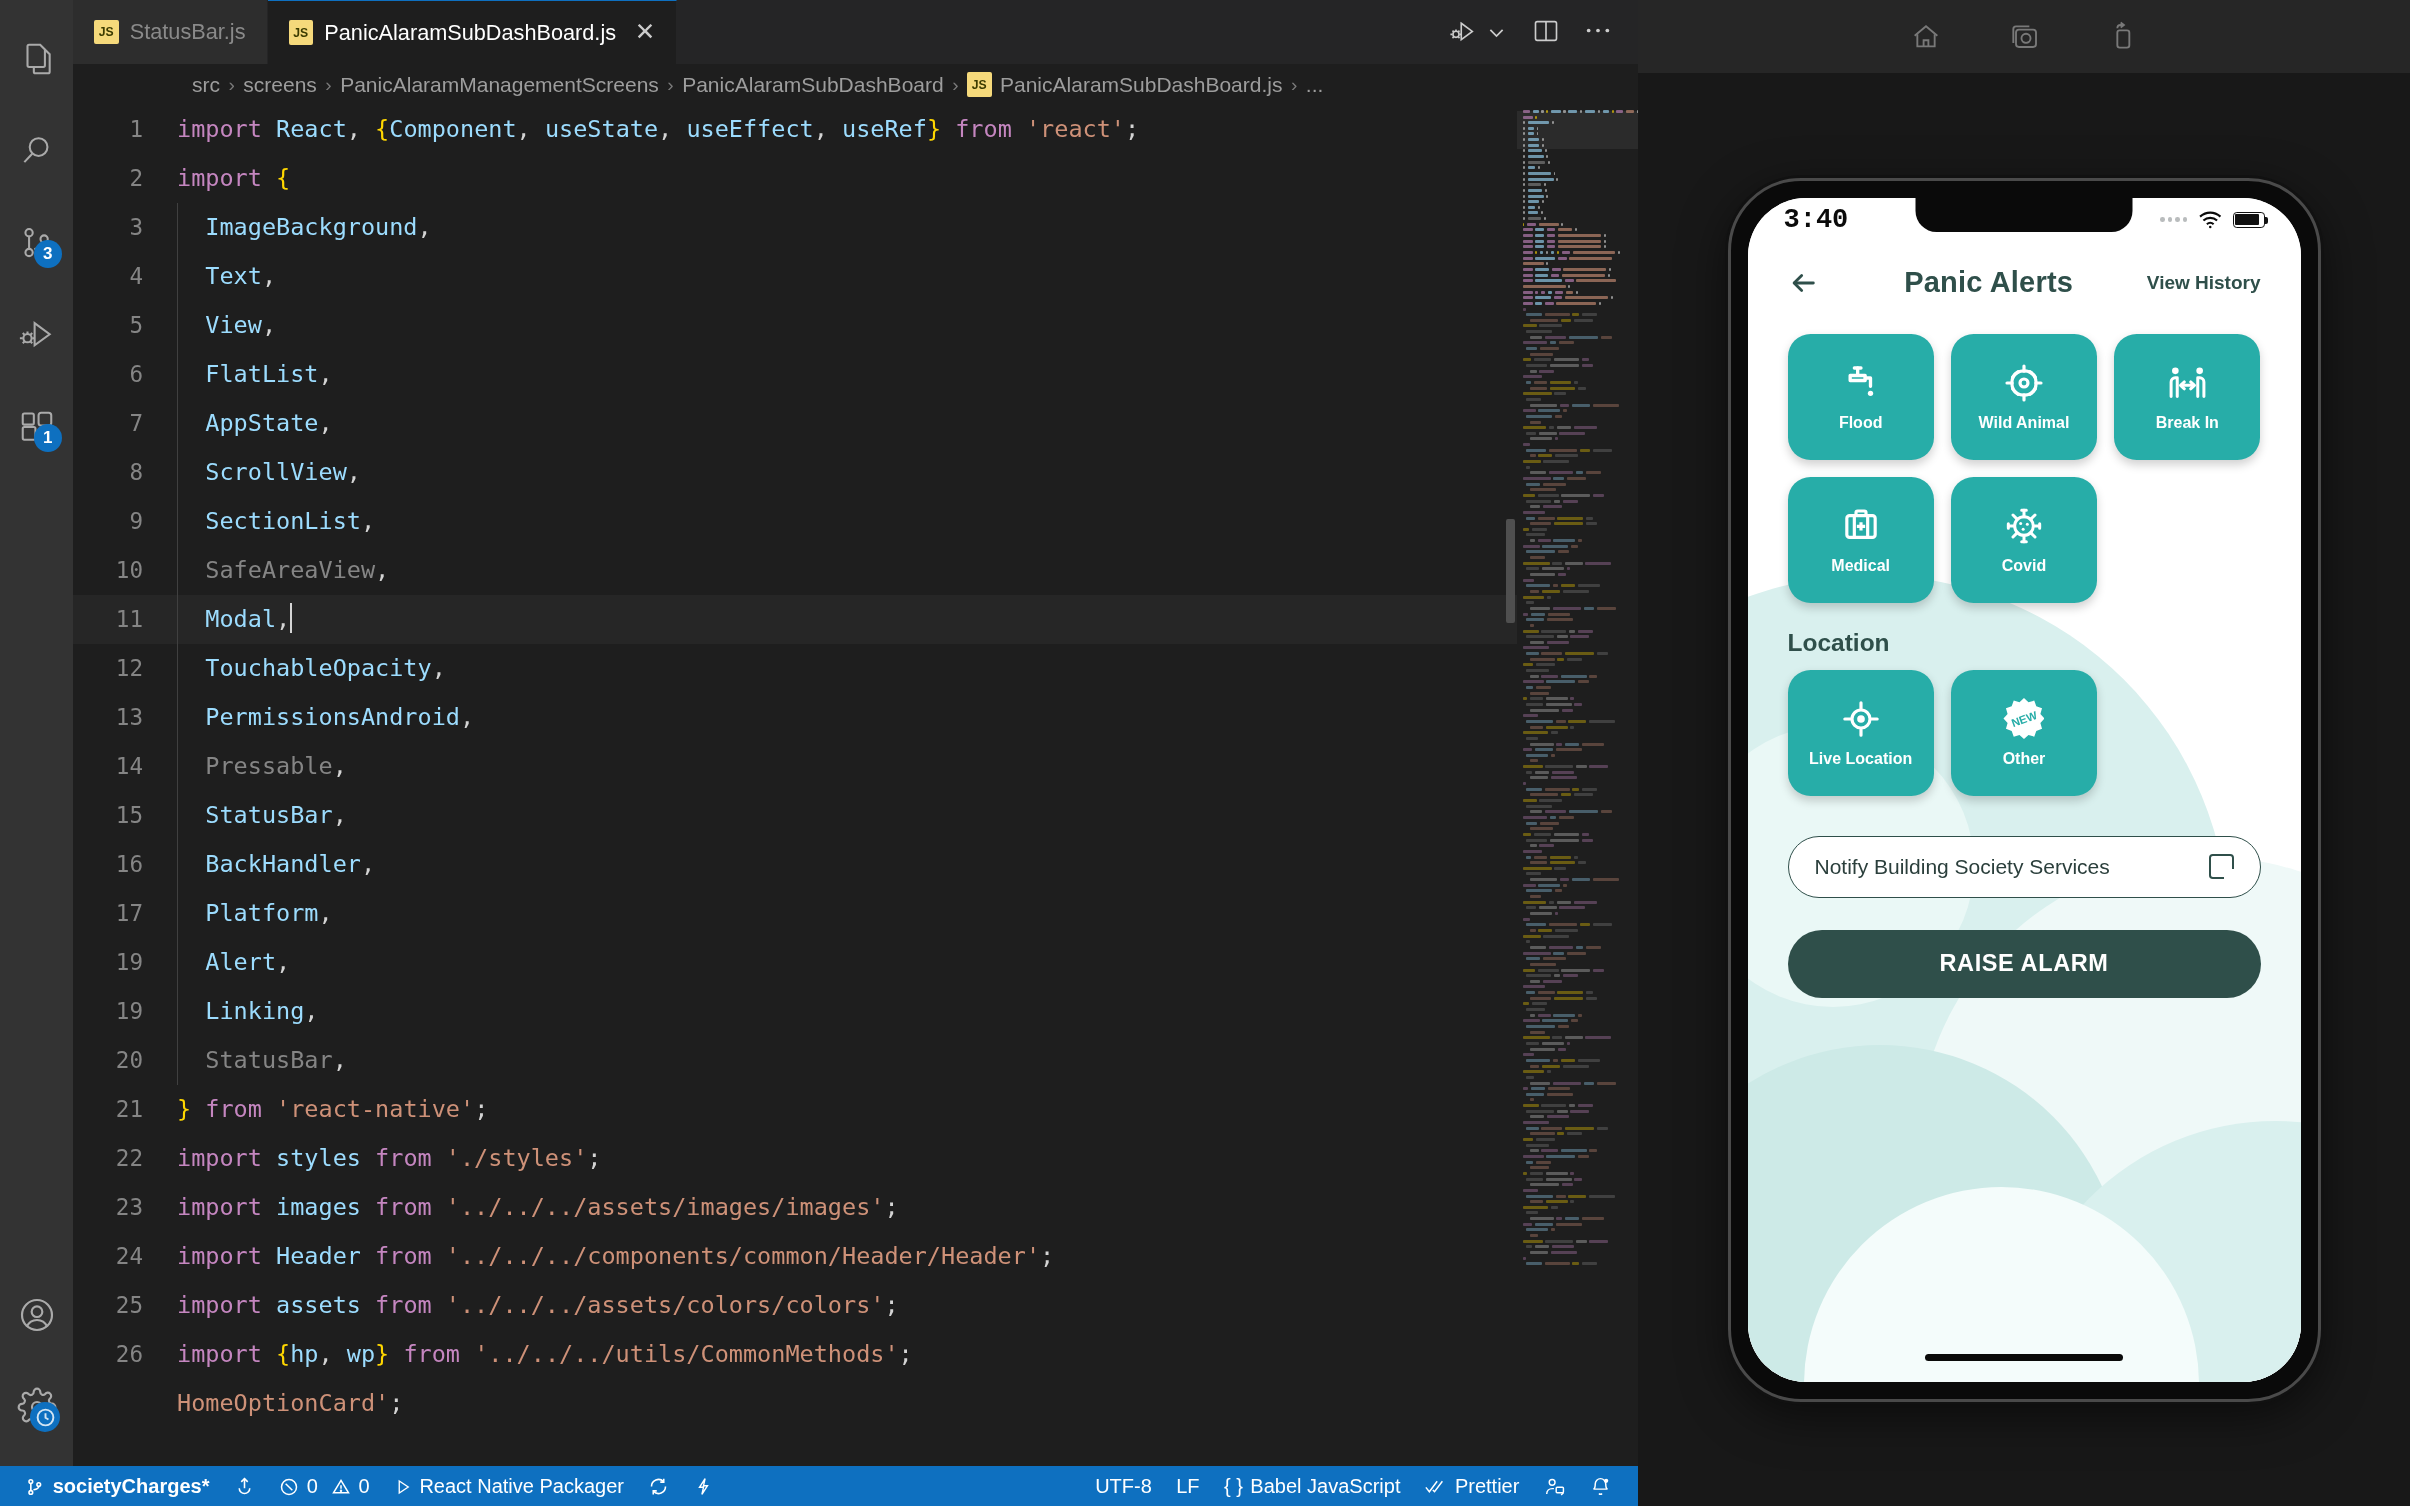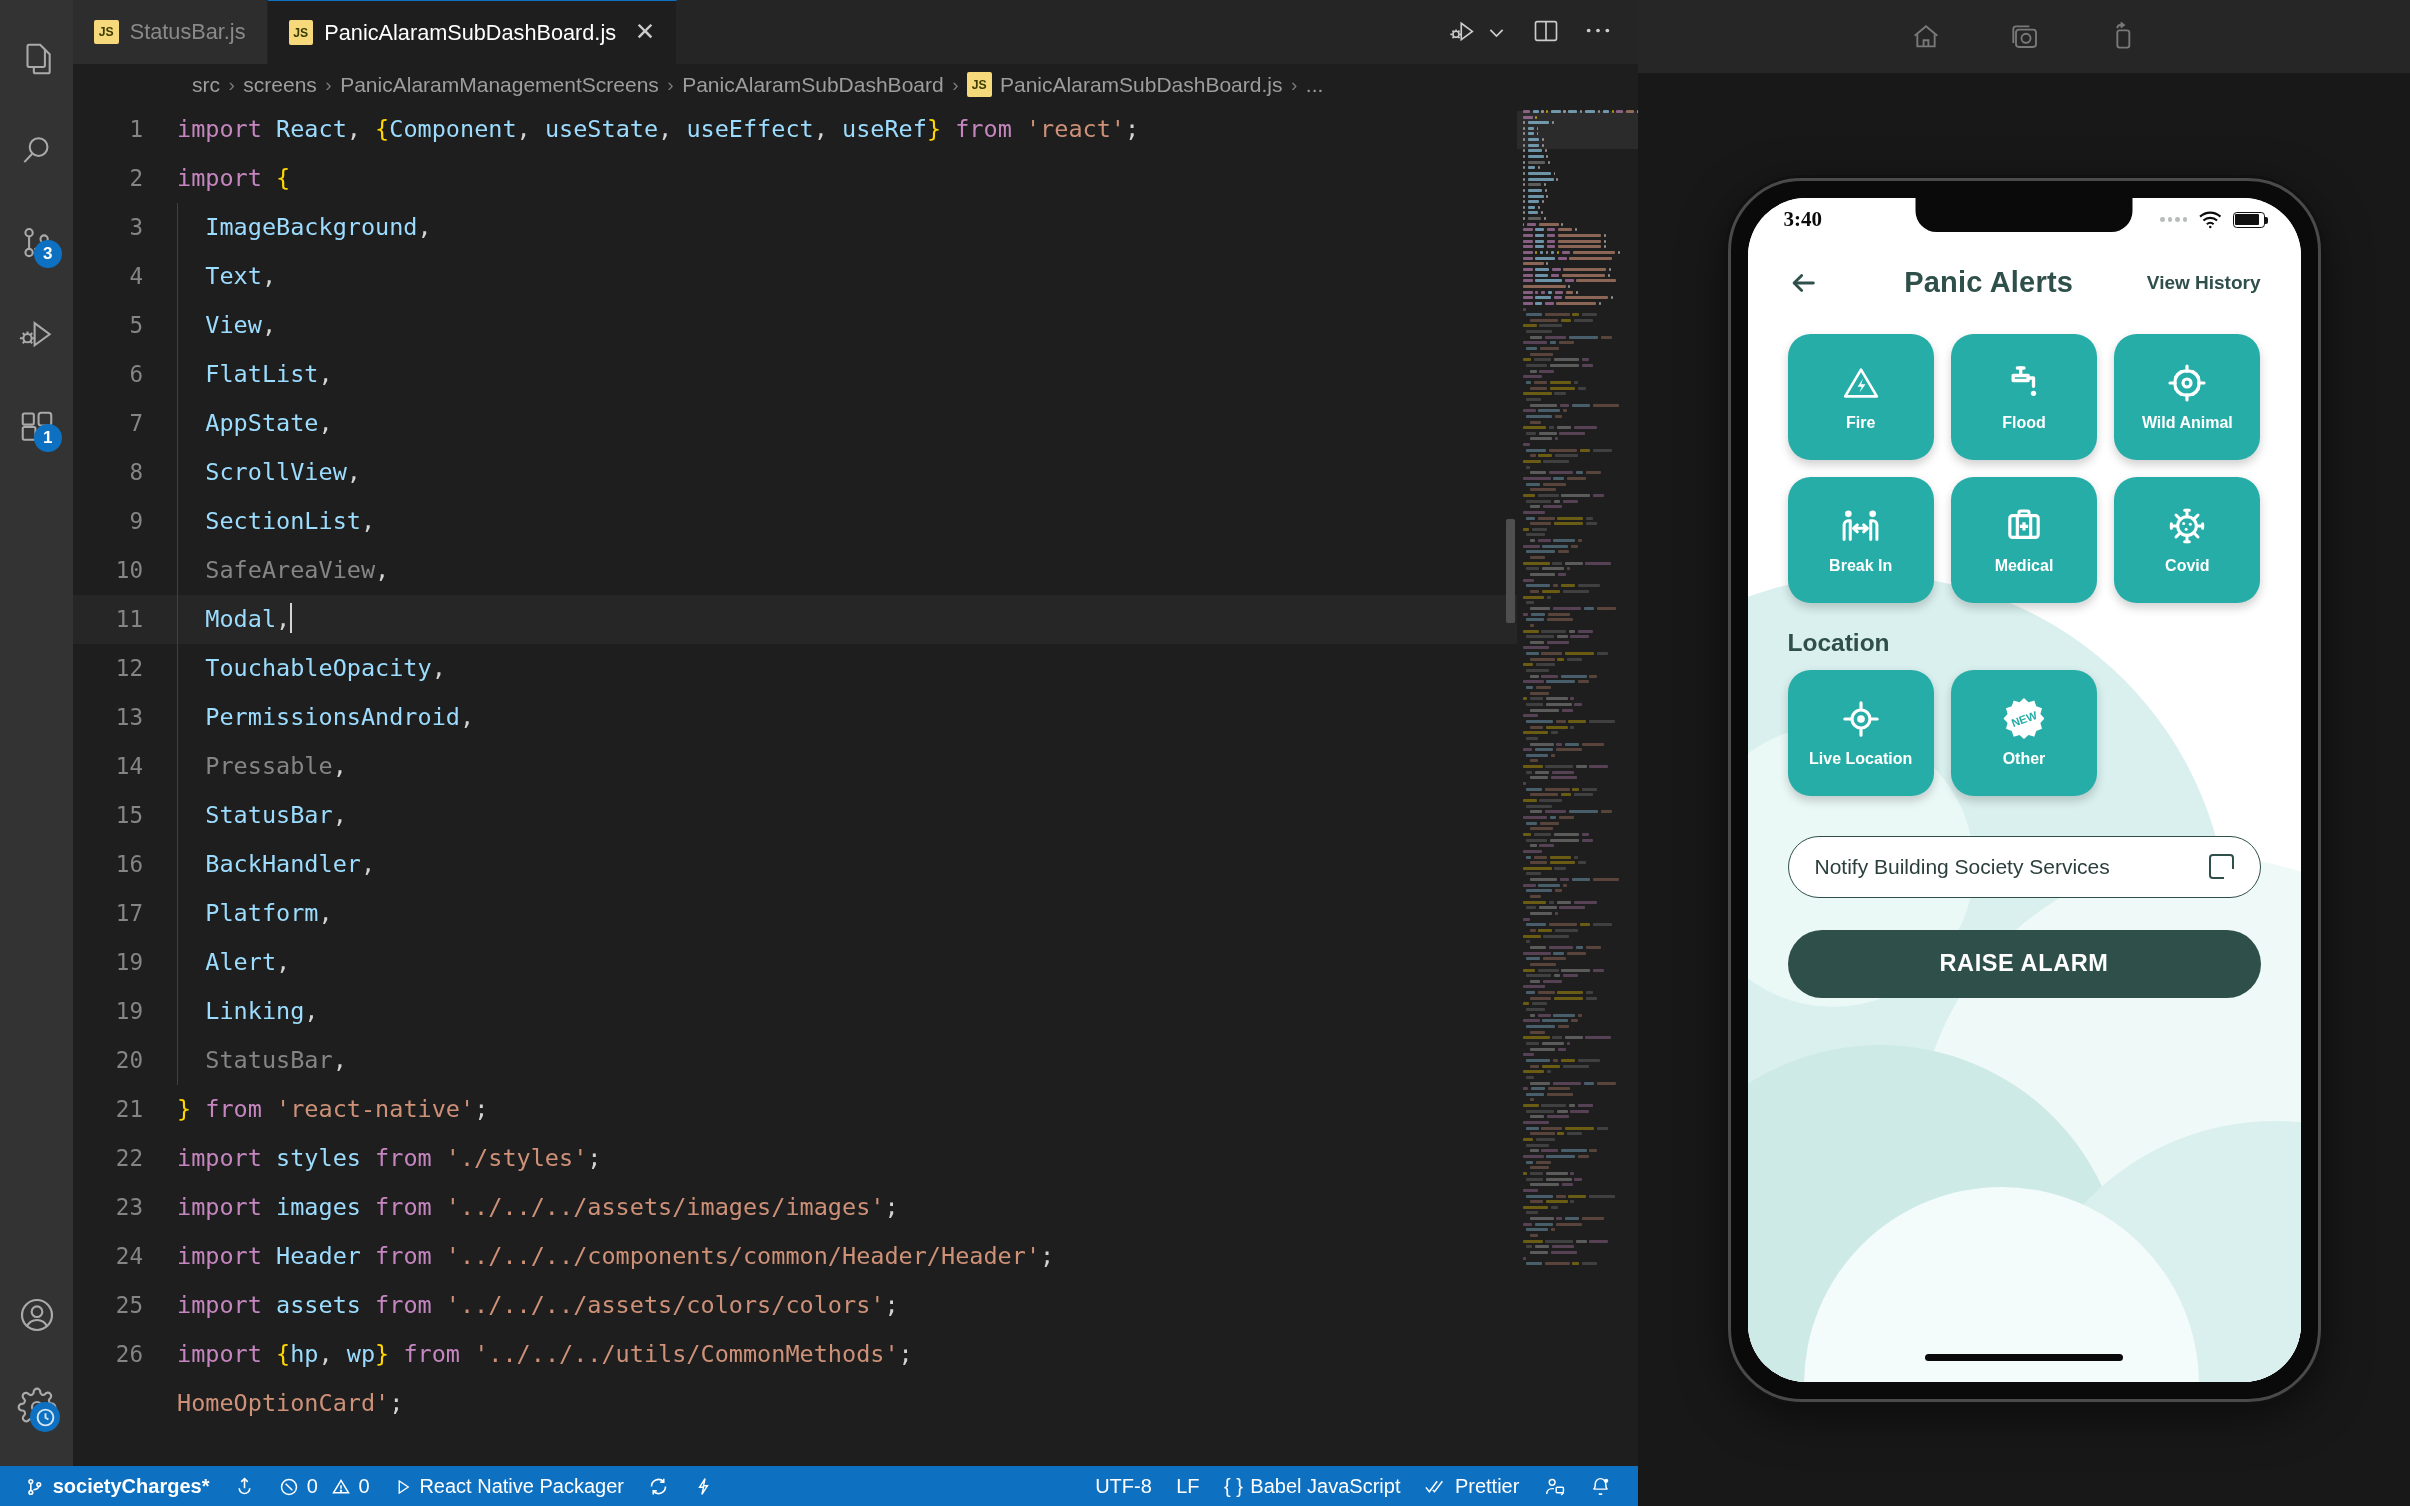--- a/index.html
+++ b/index.html
@@ -130,21 +130,21 @@
   .notch {
     position: absolute; top: 0; left: 50%; transform: translateX(-50%);
     width: 217px; height: 34px; background: #0a0a0a;
     border-bottom-left-radius: 21px; border-bottom-right-radius: 21px; z-index: 9;
   }
   .ios-status {
     position: absolute; top: 0; left: 0; right: 0; height: 43px; z-index: 8;
     display: flex; align-items: center; justify-content: space-between;
     padding: 0 36px; color: #0b0b0b;
   }
-  .ios-time { font-size: 21px; font-weight: 700; font-family: Liberation Serif, serif; }
+  .ios-time { font-size: 27px; font-weight: 700; font-family: Liberation Mono, monospace; }
   .ios-right { display: flex; align-items: center; gap: 10.4px; }
   .sig-dots { display: flex; gap: 2.8px; align-items: flex-end; }
   .sig-dots i { width: 4.7px; height: 4.7px; background: #b9bcbd; border-radius: 50%; display: block; }
   .batt { width: 32px; height: 16px; border: 1.9px solid #111; border-radius: 3.8px; position: relative; display: flex; align-items: center; }
   .batt::after { content: ""; position: absolute; right: -4.7px; top: 4.7px; width: 2.8px; height: 6.6px; background: #111; border-radius: 0 1.9px 1.9px 0; }
   .batt i { display: block; height: 10.4px; width: 24.5px; background: #111; border-radius: 0.9px; margin-left: 1.4px; }
 
   .app { position: relative; z-index: 5; padding: 58px 40px 0 40px; height: 100%; }
   .app-header { display: flex; align-items: center; height: 53px; }
   .back-btn { width: 43px; display: flex; align-items: center; cursor: pointer; }
@@ -1491,29 +1491,20 @@
                   <line x1="20" y1="12" x2="4" y2="12"></line>
                     <polyline points="10,5.5 3.5,12 10,18.5"></polyline>
                 </svg>
               </div>
               <div class="app-title">Panic Alerts</div>
               <div class="view-history">View History</div>
             </div>
 
             <div class="tile-grid">
 
-              <div class="tile">
-                <div class="tile-icon">
-                  <svg width="40" height="40" viewBox="0 0 24 24" fill="none" stroke="#fff" stroke-width="1.6" stroke-linejoin="round">
-                    <path d="M12 4 21.5 20H2.5z"></path>
-                    <path d="M13.2 9.3 10 14.2h2.4l-1.3 3.5 3.6-5h-2.6z" fill="#fff" stroke="none"></path>
-                  </svg>
-                </div>
-                <div class="tile-label">Fire</div>
-              </div>
 
               <div class="tile">
                 <div class="tile-icon">
                   <svg width="40" height="40" viewBox="0 0 24 24" fill="none" stroke="#fff" stroke-width="2" stroke-linecap="round" stroke-linejoin="round">
                     <path d="M8 3h4"></path>
                       <path d="M10 3v4"></path>
                     <path d="M5.5 7.5h9v3h-9z"></path>
                     <path d="M14.5 9h3.2v5"></path>
                     <circle cx="17.7" cy="18.2" r="1.6" fill="#fff" stroke="none"></circle>
                   </svg>

